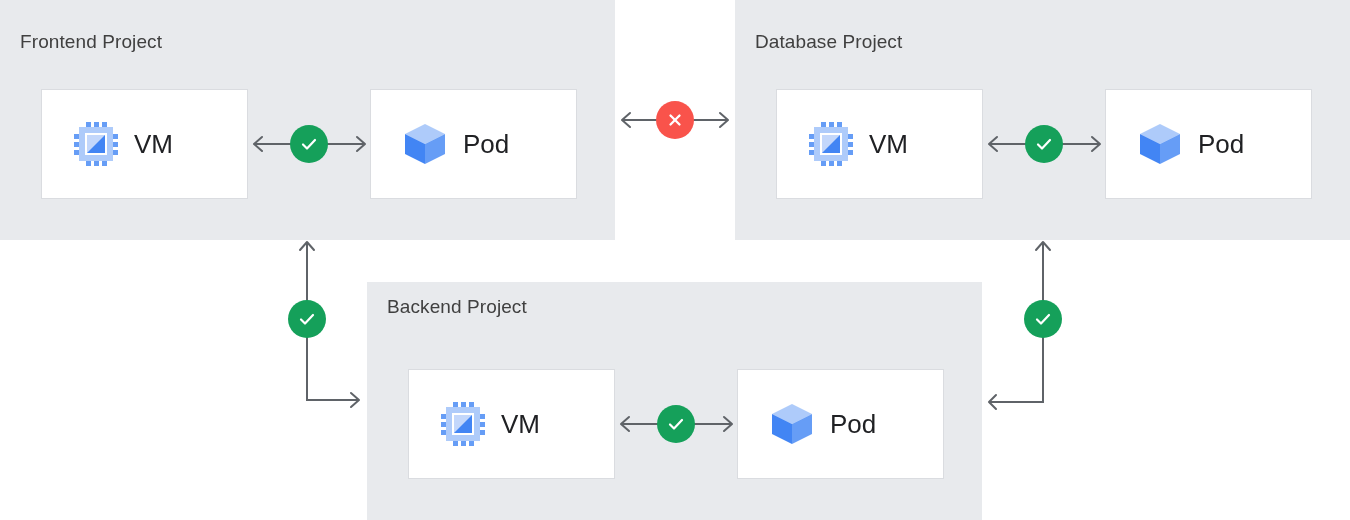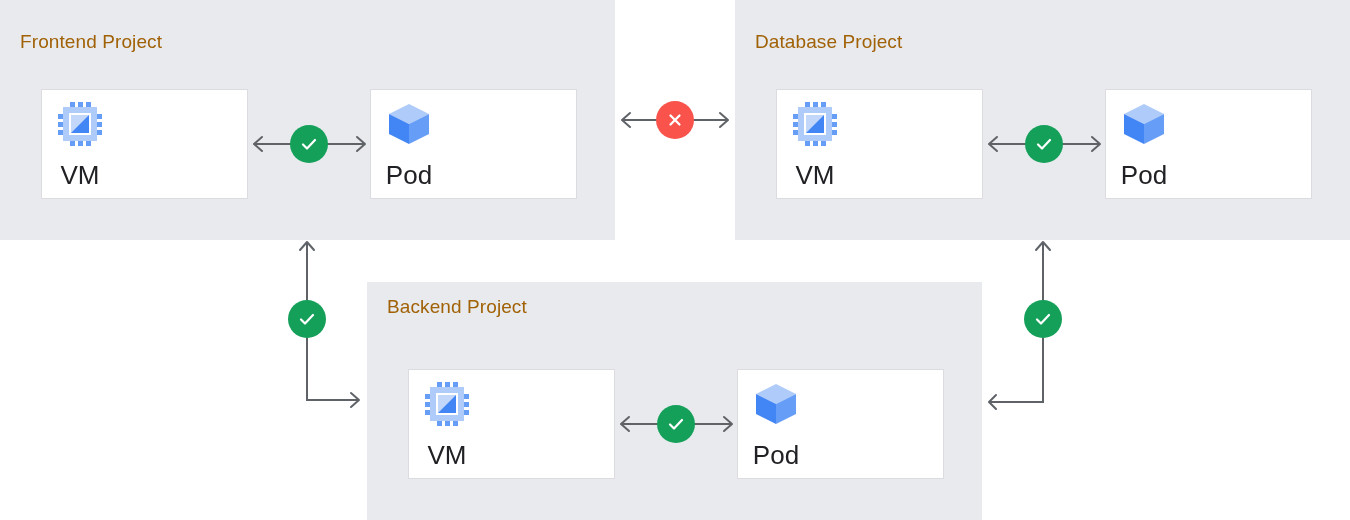--- a/index.html
+++ b/index.html
@@ -18,39 +18,38 @@
     overflow: hidden;
   }
   .panel {
     position: absolute;
     background: #e8eaed;
     box-sizing: border-box;
   }
   .panel-title {
     position: absolute;
     font-size: 19px;
-    color: #a16207;
+    color: #404040;
     font-family: "Liberation Sans", sans-serif;
     letter-spacing: 0.1px;
     white-space: nowrap;
   }
   .card {
     position: absolute;
     background: #ffffff;
     border: 1px solid #dadce0;
     box-sizing: border-box;
     display: flex;
     align-items: center;
   }
   .card-inner {
     display: flex;
     align-items: center;
     gap: 14px;
-    padding-left: 14px;
-    flex-direction: column;
+    padding-left: 30px;
   }
   .card-label {
     font-size: 26px;
     color: #202124;
     font-family: "Liberation Sans", sans-serif;
     line-height: 1;
   }
   .icon-wrap {
     width: 48px;
     height: 48px;

